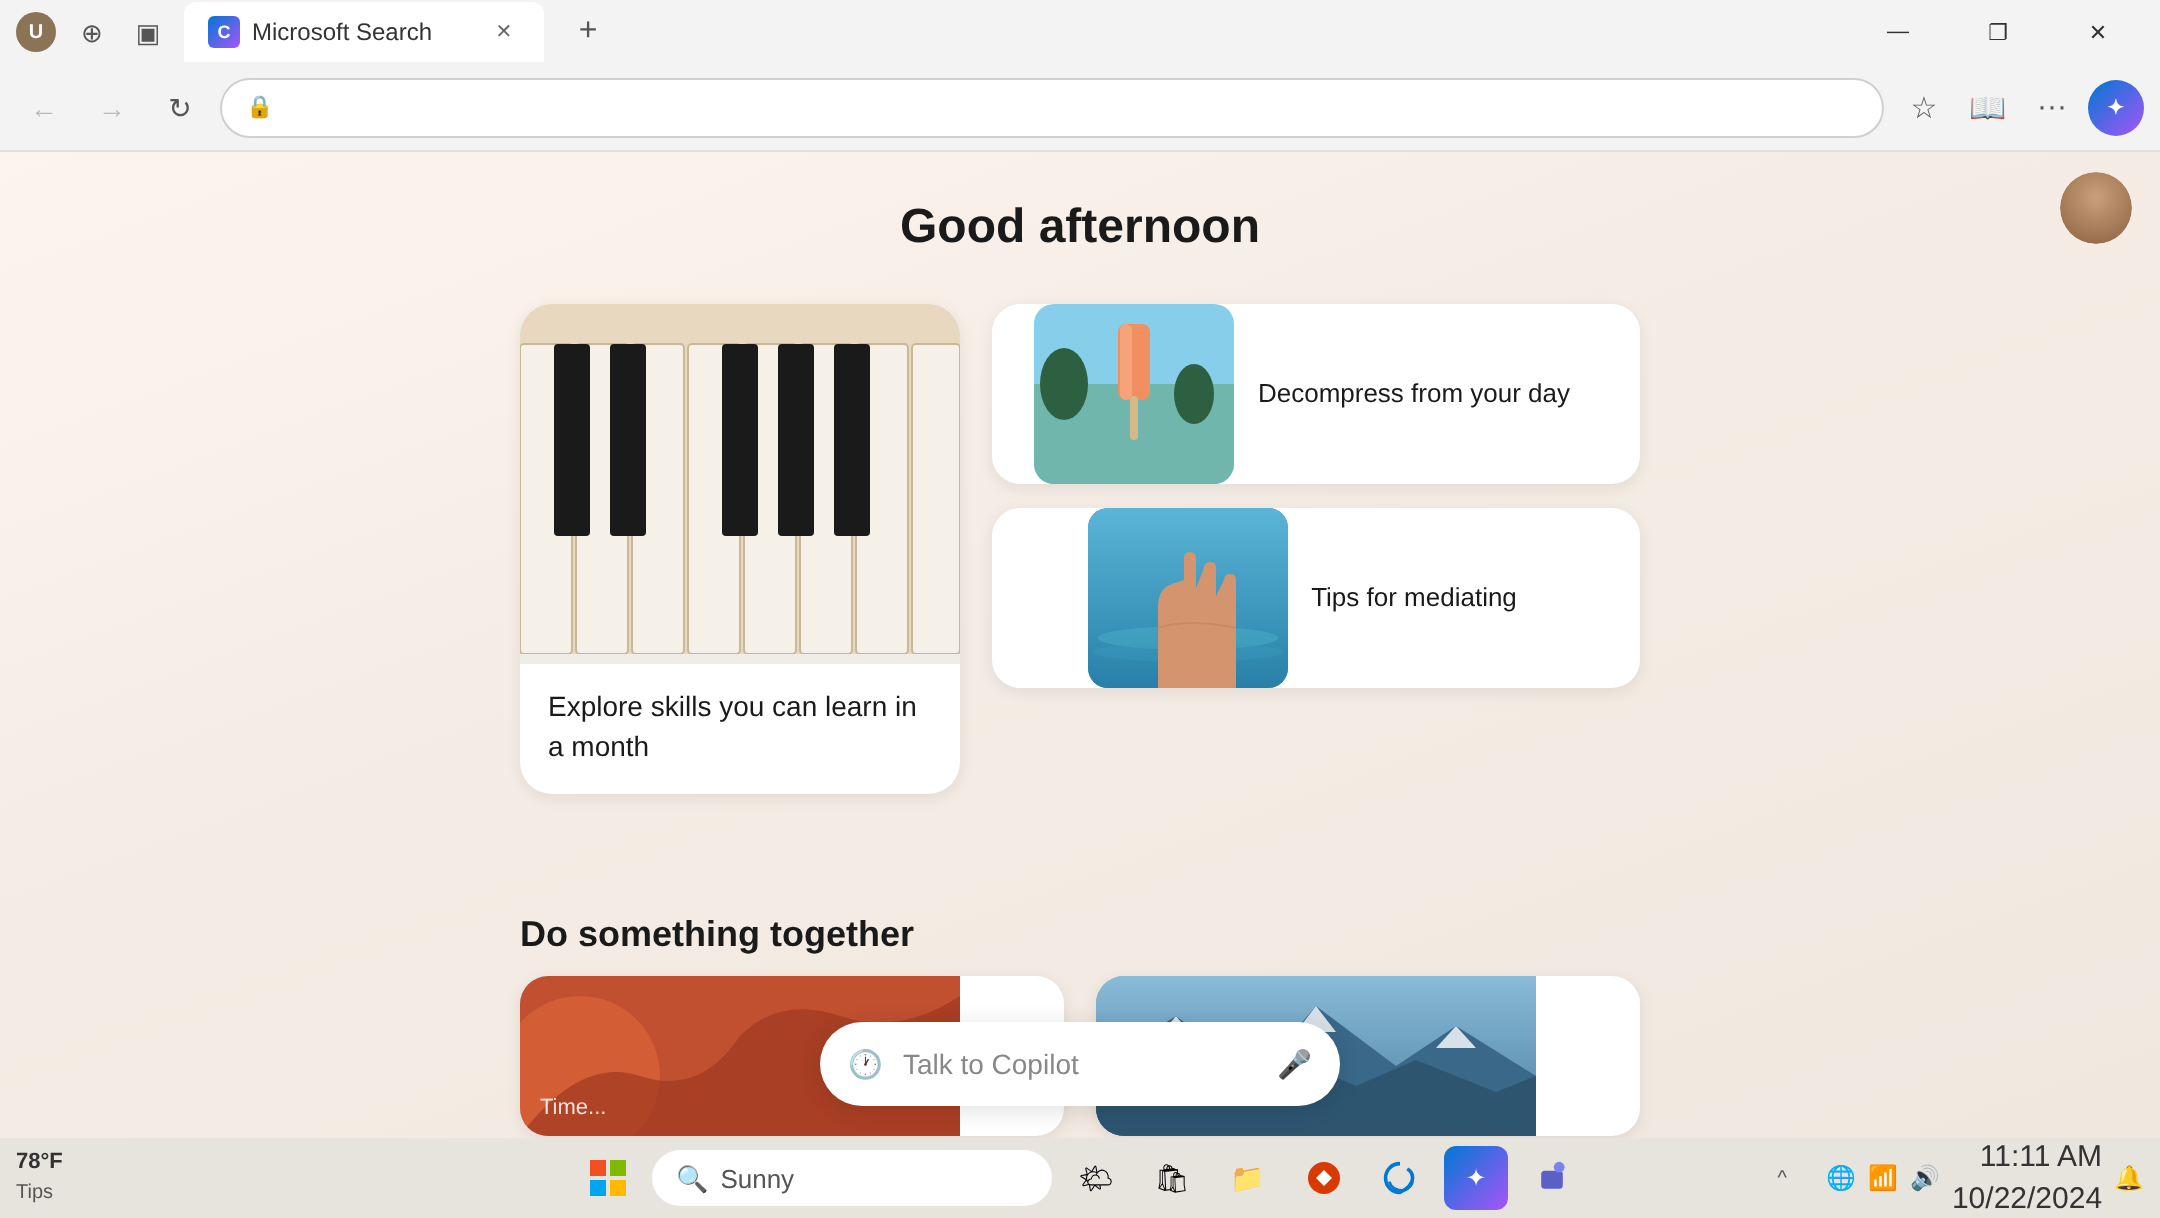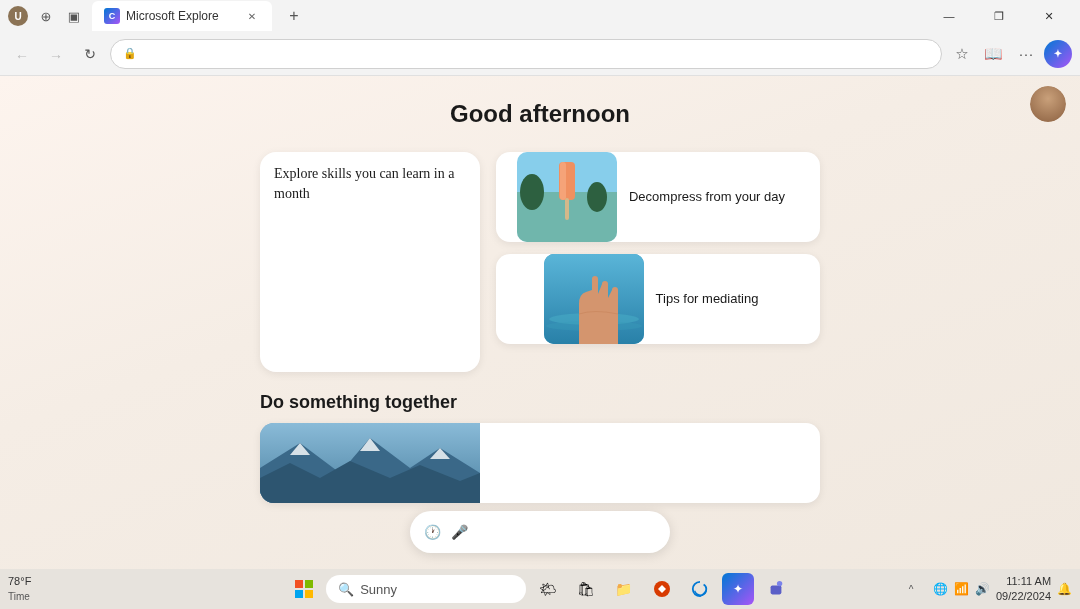--- a/index.html
+++ b/index.html
@@ -156,22 +156,22 @@
     }
 
     .card-large {
       background: white;
       border-radius: 16px;
       overflow: hidden;
       width: 220px;
       min-height: 220px;
       flex-shrink: 0;
       display: flex;
+      flex-direction: column;
       box-shadow: 0 2px 8px rgba(0,0,0,0.08);
-      font-family: Liberation Serif, serif;
     }
 
     .card-large-image {
       flex: 1;
       background: #f0ede8;
       min-height: 170px;
       position: relative;
       overflow: hidden;
     }
 
@@ -308,21 +308,21 @@
       align-items: center;
       background: white;
       border-radius: 20px;
       padding: 4px 12px;
       gap: 6px;
       width: 200px;
       height: 28px;
     }
     .time-date {
       text-align: right;
-      font-size: 11px;
+      font-size: 15px;
       color: #333;
       line-height: 1.4;
     }
     .weather-info {
       font-size: 11px;
       color: #333;
       text-align: left;
       line-height: 1.4;
     }
 
@@ -339,21 +339,21 @@
   <div class="titlebar">
 
     <div class="profile-icon-small">
       <span style="color:white;font-size:10px;font-weight:bold;">U</span>
     </div>
     <div style="width:20px;height:20px;display:flex;align-items:center;justify-content:center;font-size:13px;color:#555;cursor:pointer;">⊕</div>
     <div style="width:20px;height:20px;display:flex;align-items:center;justify-content:center;font-size:13px;color:#555;cursor:pointer;">▣</div>
 
     <div class="tab">
       <div class="tab-favicon" style="background: linear-gradient(135deg,#0078d4,#a855f7);">C</div>
-      <span style="font-size:12px;color:#333;">Microsoft Explore</span>
+      <span style="font-size:12px;color:#333;">Microsoft Search</span>
       <span class="tab-close">✕</span>
     </div>
     <div class="new-tab-btn">+</div>
 
     <div class="titlebar-controls">
       <button class="titlebar-btn">—</button>
       <button class="titlebar-btn">❐</button>
       <button class="titlebar-btn close">✕</button>
     </div>
   </div>
@@ -450,24 +450,32 @@
               <path d="M35 90 L35 50 Q35 40 42 38 L48 36 L48 25 Q48 22 51 22 Q54 22 54 25 L54 40 L58 30 Q58 27 61 27 Q64 27 64 30 L64 44 L68 36 Q68 33 71 33 Q74 33 74 36 L74 50 L74 90 Z" fill="#d4956e"></path>
               <path d="M35 60 Q50 55 74 60" stroke="#c07a50" stroke-width="1" fill="none" opacity="0.4"></path>
             </svg>
           </div>
           <div class="card-small-text">Tips for mediating</div>
         </div>
 
       </div>
     </div>
 
-    <div style="width:100%;max-width:560px;">
+    <div style="width:100%;max-width:560px;margin-top:40px;">
       <h2 class="section-title" style="font-size:18px;font-weight:600;margin-bottom:10px;">Do something together</h2>
       <div class="bottom-cards-row">
 
+        <div class="bottom-card" style="position:relative;overflow:hidden;">
+          <svg width="220" height="80" viewBox="0 0 220 80" xmlns="http://www.w3.org/2000/svg">
+            <rect width="220" height="80" fill="#c05030"></rect>
+            <circle cx="30" cy="50" r="40" fill="#e06838" opacity="0.6"></circle>
+            <path d="M0 80 Q30 40 60 50 Q90 60 110 30 Q130 10 160 20 Q190 30 220 10 L220 80 Z" fill="#a03820" opacity="0.7"></path>
+          </svg>
+          <span style="position:absolute;bottom:8px;left:10px;font-size:11px;color:rgba(255,255,255,0.85);">Time...</span>
+        </div>
 
         <div class="bottom-card" style="position:relative;overflow:hidden;">
           <svg width="220" height="80" viewBox="0 0 220 80" xmlns="http://www.w3.org/2000/svg">
             <rect width="220" height="80" fill="#6a9ec0"></rect>
             <rect width="220" height="80" fill="url(#skyGrad2)"></rect>
             <defs>
               <linearGradient id="skyGrad2" x1="0" y1="0" x2="0" y2="1">
                 <stop offset="0%" stop-color="#8abbd8"></stop>
                 <stop offset="100%" stop-color="#4a80a0"></stop>
               </linearGradient>
@@ -480,31 +488,32 @@
             <path d="M110 15 L100 28 L120 28 Z" fill="white" opacity="0.8"></path>
             <path d="M180 25 L170 36 L190 36 Z" fill="white" opacity="0.8"></path>
           </svg>
         </div>
       </div>
     </div>
 
     <div class="chat-bar-wrapper">
       <div class="chat-bar">
         <span class="chat-clock">🕐</span>
+        <span class="chat-placeholder">Talk to Copilot</span>
         <span class="chat-mic">🎤</span>
       </div>
     </div>
 
   </div>
 
   <div class="taskbar">
     <div class="taskbar-left">
       <div class="weather-info">
-        <div style="font-size:11px;font-weight:400;">78°F</div>
-        <div style="font-size:10px;color:#555;">Time</div>
+        <div style="font-size:11px;font-weight:700;">78°F</div>
+        <div style="font-size:10px;color:#555;">Tips</div>
       </div>
     </div>
 
     <div class="taskbar-center">
 
       <div class="taskbar-icon">
         <svg width="18" height="18" viewBox="0 0 18 18">
           <rect x="0" y="0" width="8" height="8" fill="#f25022"></rect>
           <rect x="10" y="0" width="8" height="8" fill="#7fba00"></rect>
           <rect x="0" y="10" width="8" height="8" fill="#00a4ef"></rect>
@@ -543,19 +552,19 @@
       </div>
     </div>
 
     <div class="taskbar-right">
       <div class="taskbar-icon" style="font-size:10px;color:#555;">^</div>
       <div style="font-size:12px;">🌐</div>
       <div style="font-size:12px;">📶</div>
       <div style="font-size:12px;">🔊</div>
       <div class="time-date">
         <div>11:11 AM</div>
-        <div>09/22/2024</div>
+        <div>10/22/2024</div>
       </div>
       <div style="font-size:12px;">🔔</div>
     </div>
   </div>
 
 </div>
 
 </body></html>

